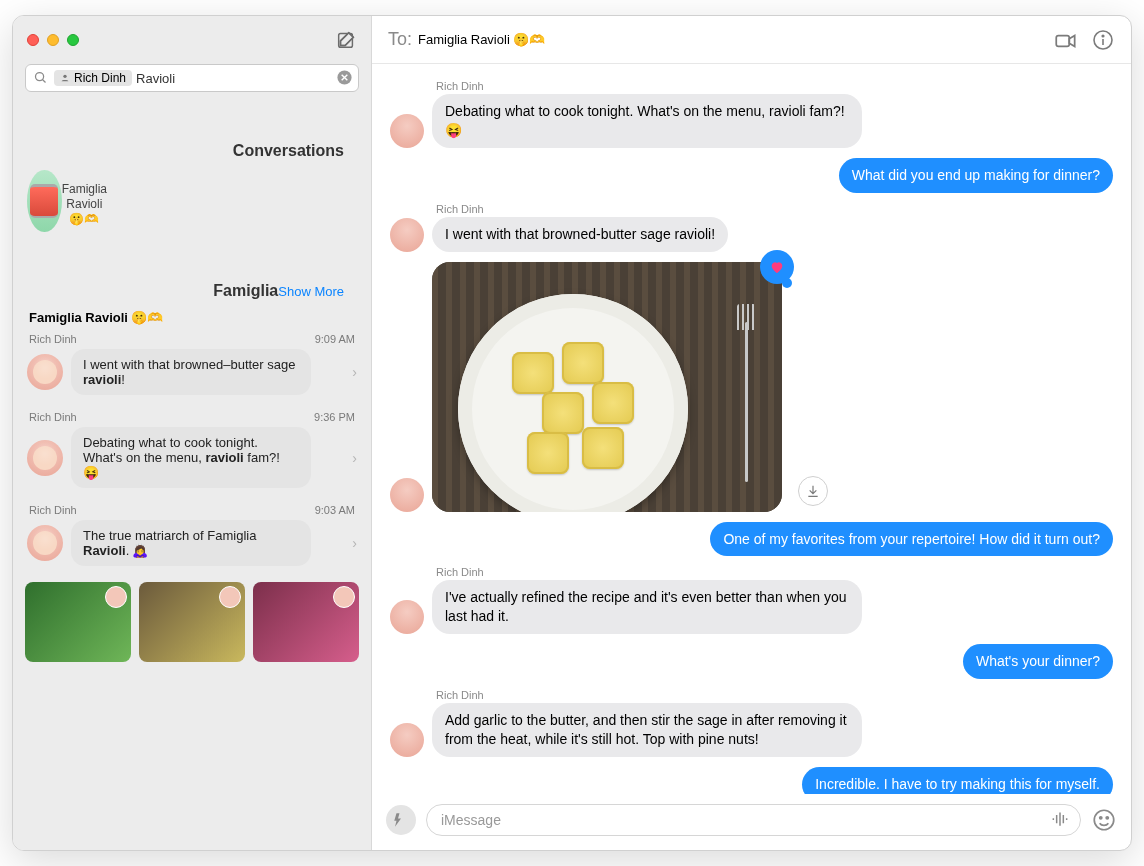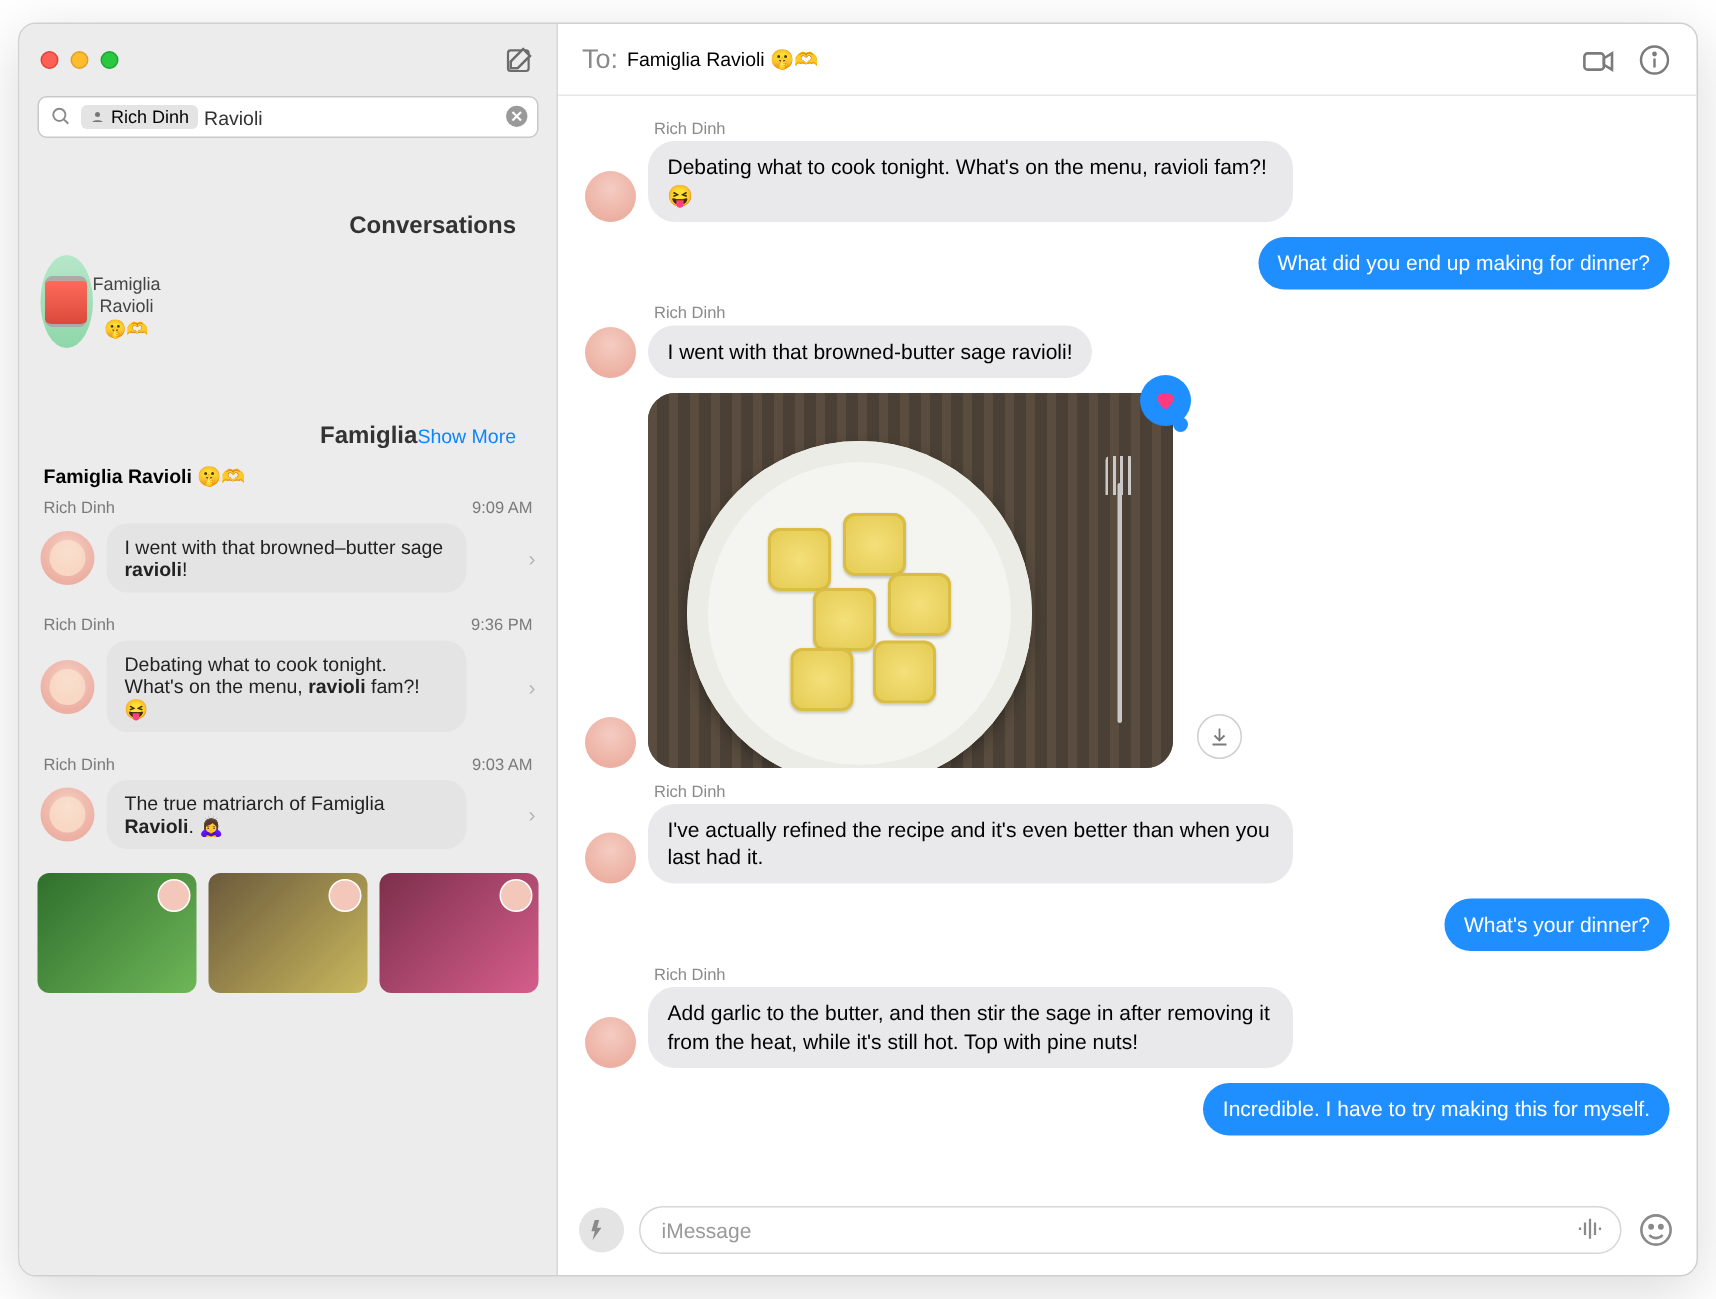--- a/index.html
+++ b/index.html
@@ -269,20 +269,23 @@
                 <path d="M12 21s-8-5.3-8-11a5 5 0 0 1 8-4 5 5 0 0 1 8 4c0 5.7-8 11-8 11z"></path>
               </svg>
             </div>
             <div class="dl-btn">
               <svg width="16" height="16" viewBox="0 0 24 24" fill="none" stroke="currentColor" stroke-width="1.8">
                 <path d="M12 4v11M7 11l5 5 5-5M5 20h14"></path>
               </svg>
             </div>
           </div>
         </div>
+        <div class="row-out">
+          <div class="bubble-out">One of my favorites from your repertoire! How did it turn out?</div>
+        </div>
         <div class="sender-name">Rich Dinh</div>
         <div class="row-in">
           <div class="av"></div>
           <div class="bubble-in">I've actually refined the recipe and it's even better than when you last had it.</div>
         </div>
         <div class="row-out">
           <div class="bubble-out">What's your dinner?</div>
         </div>
         <div class="sender-name">Rich Dinh</div>
         <div class="row-in">

